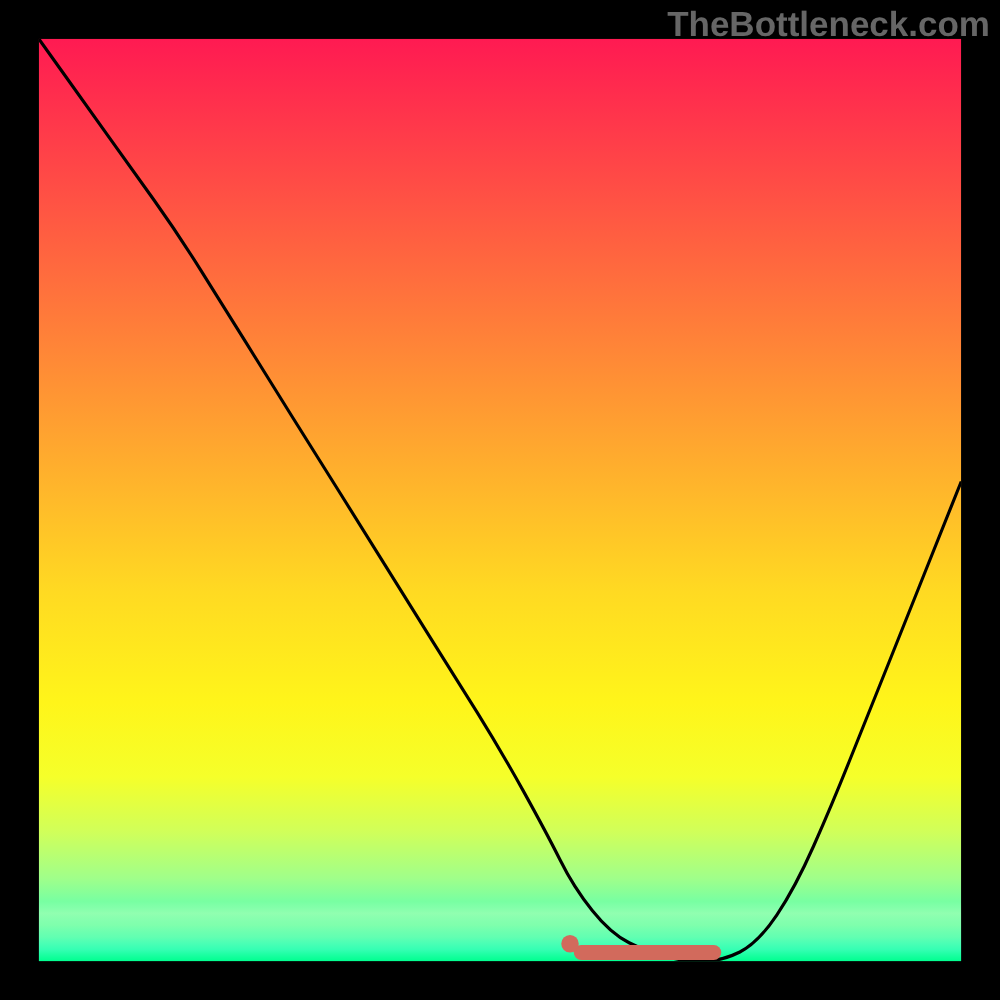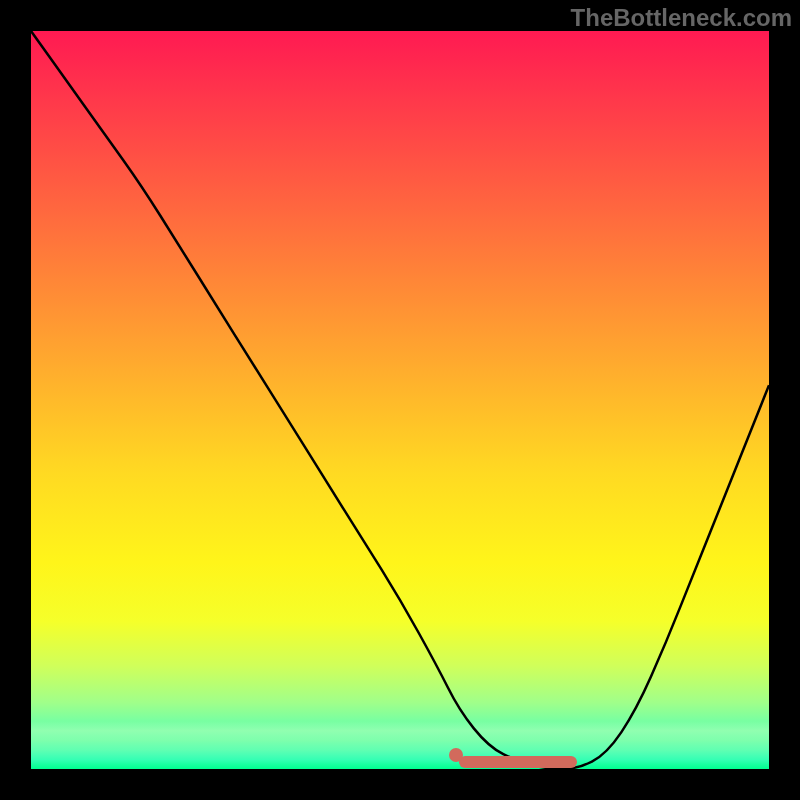--- a/index.html
+++ b/index.html
@@ -9,21 +9,21 @@
     background: #000;
     position: relative;
     font-family: Arial, sans-serif;
     overflow: hidden;
   }
   .watermark {
     position: absolute;
     top: 4px;
     right: 8px;
     color: #666;
-    font-size: 24px;
+    font-size: 28px;
     font-weight: bold;
     z-index: 10;
   }
   .plot-area {
     position: absolute;
     left: 31px;
     top: 31px;
     width: 738px;
     height: 738px;
     overflow: hidden;

